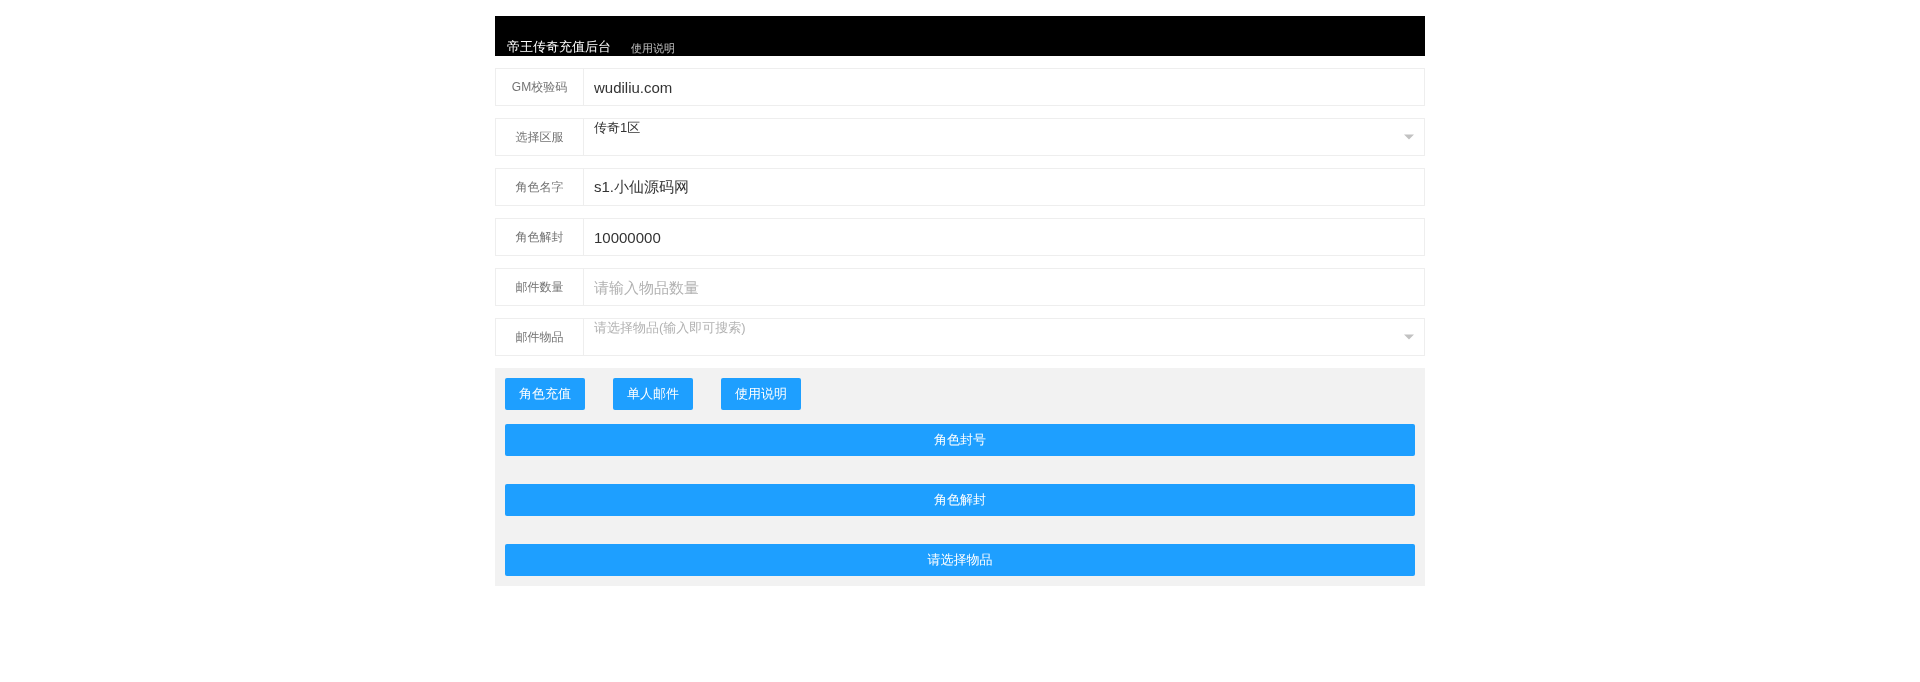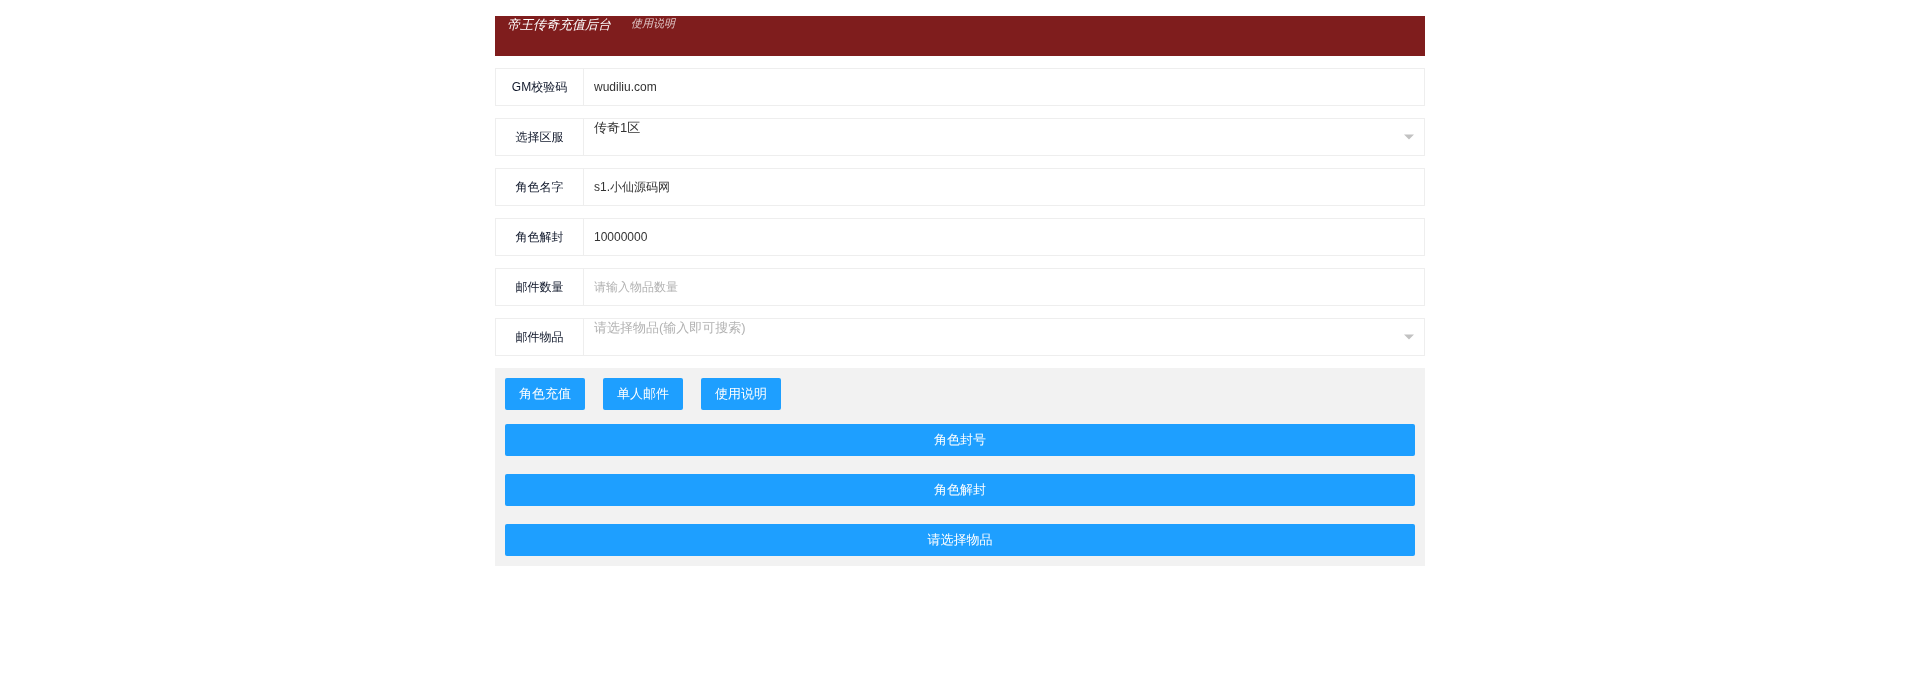--- a/index.html
+++ b/index.html
@@ -12,27 +12,26 @@
       font-size: 14px;
       background: #fff;
       color: #333;
     }
     .container {
       width: 930px;
       margin: 0 auto;
       padding-top: 16px;
     }
     .header {
-      background: #7f1d1d;
+      background: #000000;
       height: 40px;
       display: flex;
-      align-items: flex-start;
+      align-items: flex-end;
       padding: 0 12px;
       margin-bottom: 12px;
-      font-style: italic;
     }
     .header-title {
       color: #fff;
       font-size: 13px;
       font-weight: 500;
       margin-right: 20px;
     }
     .header-link {
       color: rgba(255,255,255,0.75);
       font-size: 11px;
@@ -44,36 +43,36 @@
       margin-bottom: 12px;
       min-height: 38px;
       background: #fff;
     }
     .form-label {
       width: 88px;
       display: flex;
       align-items: center;
       justify-content: center;
       font-size: 12px;
-      color: #0f172a;
+      color: #737373;
       border-right: 1px solid #eee;
       flex-shrink: 0;
     }
     .form-field {
       flex: 1;
       position: relative;
       display: flex;
       align-items: center;
     }
     .form-input {
       width: 100%;
       height: 36px;
       border: none;
       padding: 0 10px;
-      font-size: 12px;
+      font-size: 15px;
       color: #333;
       outline: none;
       font-family: inherit;
     }
     .form-input::placeholder {
       color: #b2b2b2;
     }
     .form-select {
       width: 100%;
       height: 36px;
@@ -97,21 +96,21 @@
       border-left: 5px solid transparent;
       border-right: 5px solid transparent;
       border-top: 5px solid #c2c2c2;
     }
     .button-section {
       background: #f2f2f2;
       padding: 10px;
     }
     .button-row {
       display: flex;
-      gap: 18px;
+      gap: 28px;
       margin-bottom: 14px;
     }
     .button-row:last-child {
       margin-bottom: 0;
       flex-direction: column;
     }
     .btn {
       background: #1e9fff;
       color: #fff;
       border: none;

